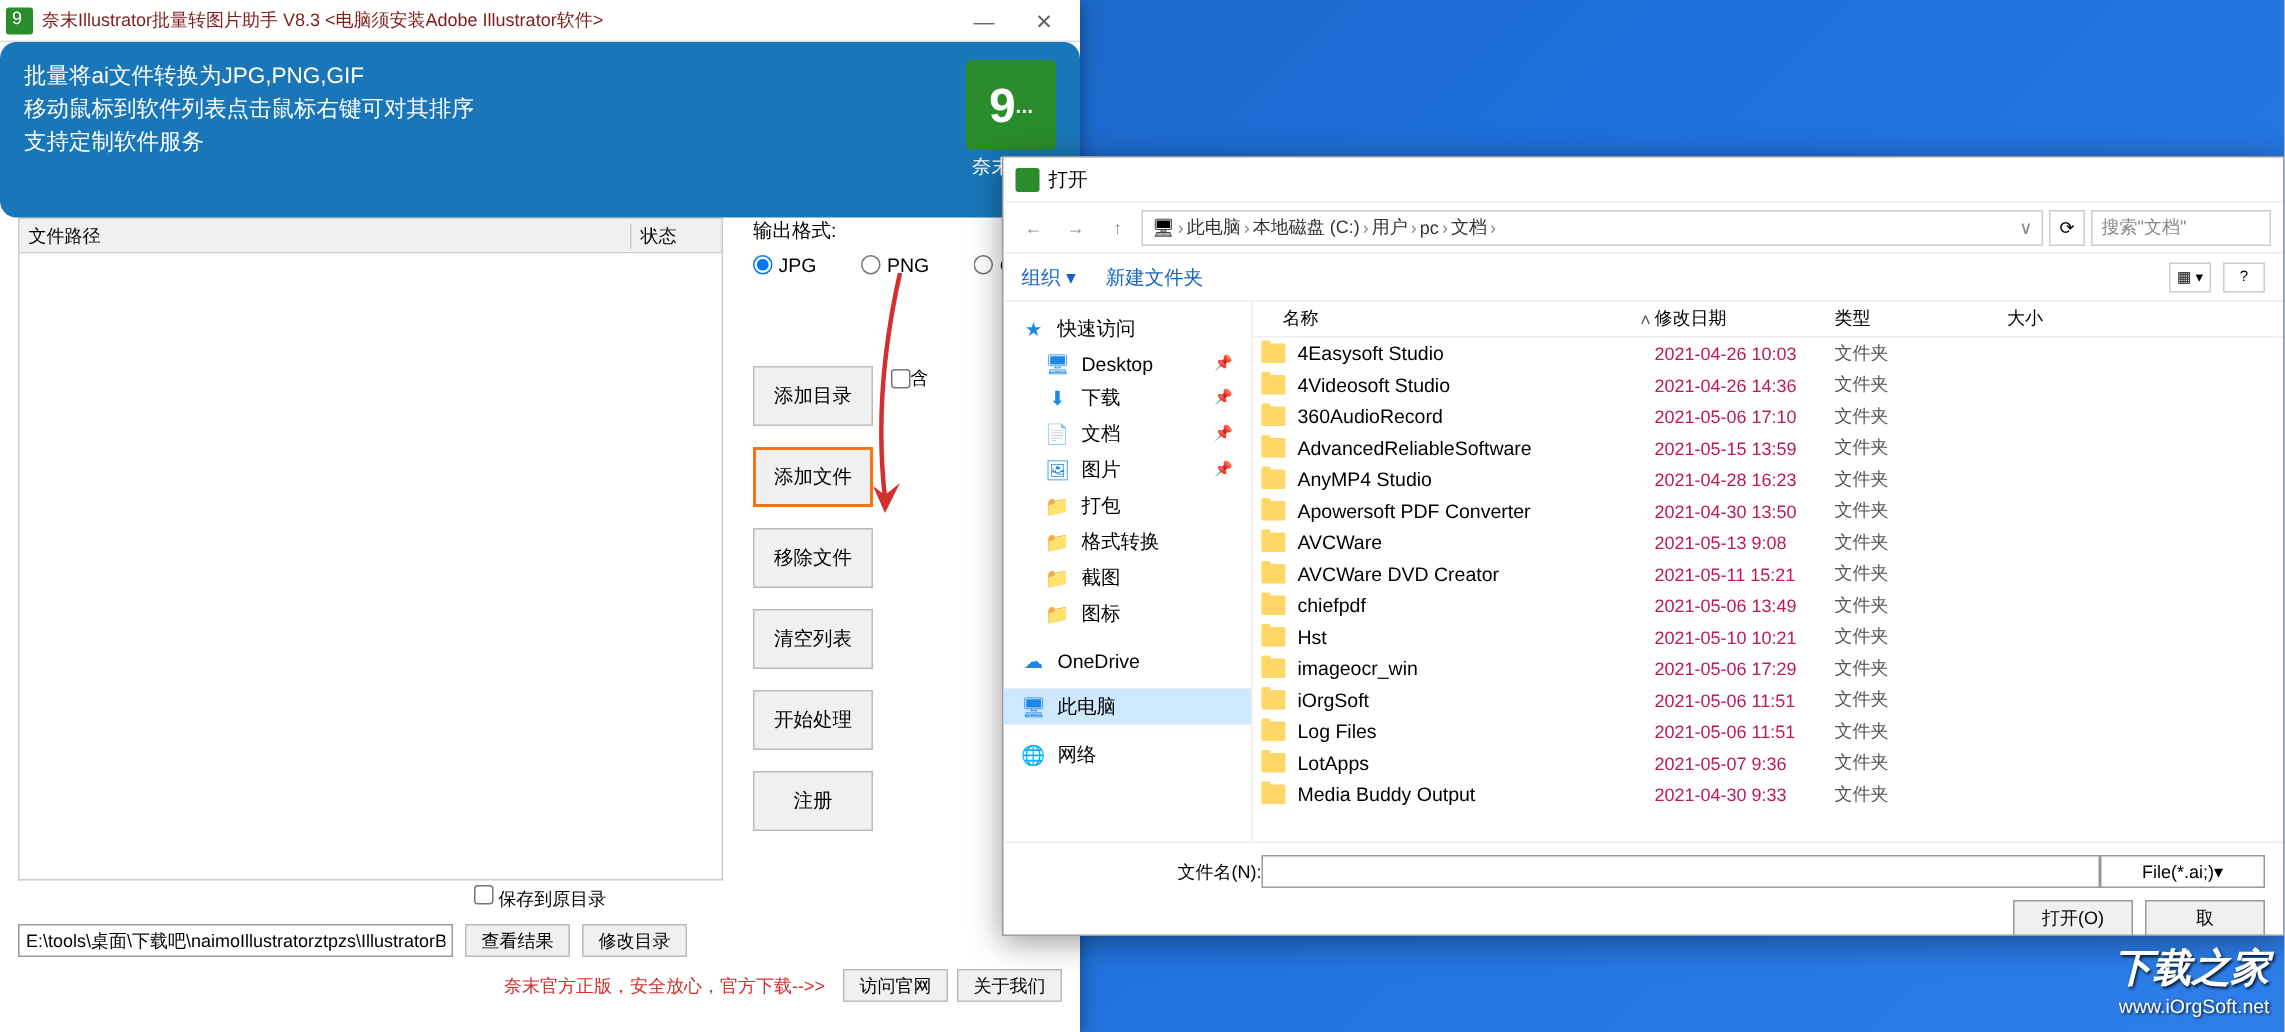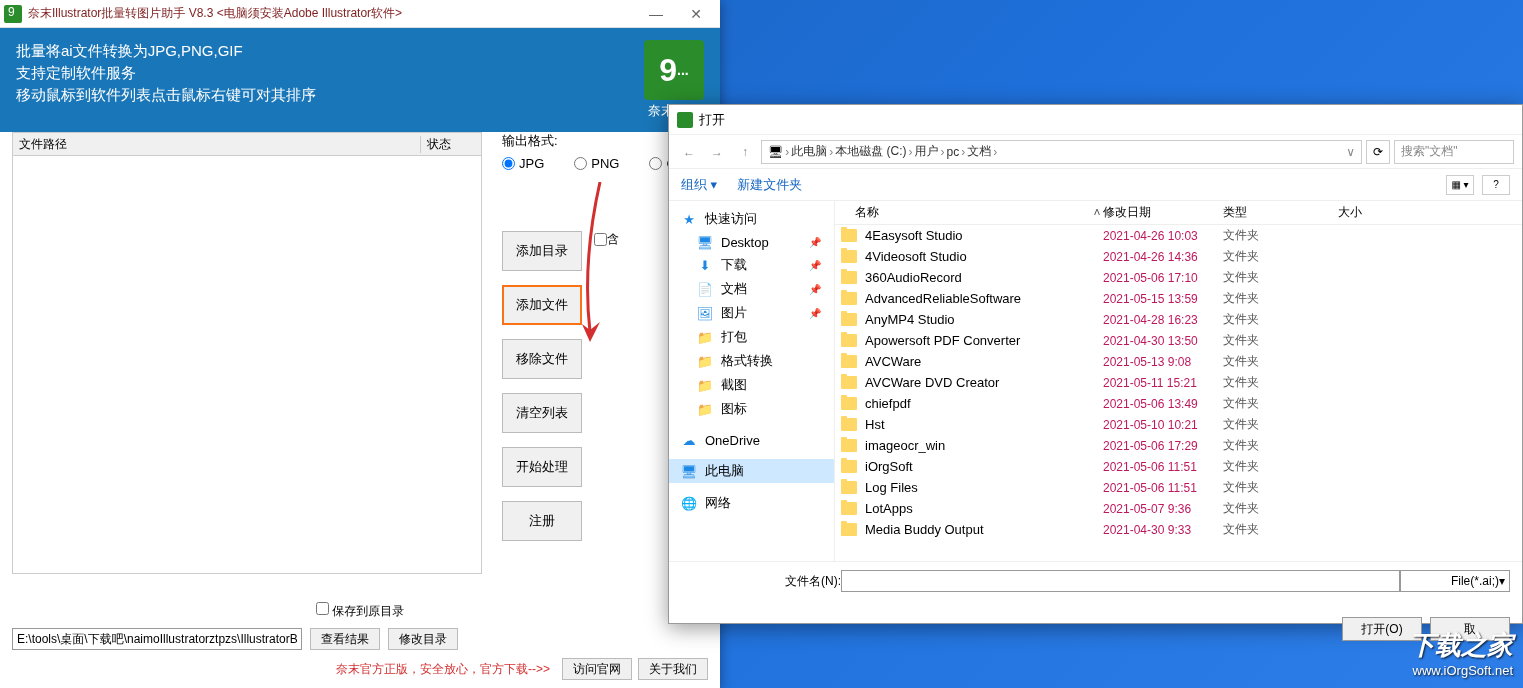--- a/index.html
+++ b/index.html
@@ -4,21 +4,21 @@
 <style>
 * { box-sizing: border-box; margin: 0; padding: 0; font-family: "Microsoft YaHei", Arial, sans-serif; }
 body { width: 1523px; height: 688px; background: linear-gradient(135deg, #1a5fb4 0%, #1e6fd9 50%, #2d7ee8 100%); position: relative; overflow: hidden; }
 .app-window { position: absolute; left: 0; top: 0; width: 720px; height: 688px; background: #fff; box-shadow: 2px 2px 10px rgba(0,0,0,0.3); }
 .titlebar { height: 28px; background: #fff; border-bottom: 1px solid #ddd; display: flex; align-items: center; padding: 0 4px; }
 .titlebar-icon { width: 18px; height: 18px; background: #2a8c2a; border-radius: 2px; margin-right: 6px; position: relative; }
 .titlebar-icon::after { content: "9"; color: #fff; font-size: 12px; position: absolute; left: 4px; top: 0; }
 .titlebar-text { flex: 1; font-size: 12px; color: #7f1d1d; }
 .titlebar-btns { display: flex; }
 .titlebar-btn { width: 40px; height: 26px; display: flex; align-items: center; justify-content: center; font-size: 14px; color: #666; cursor: pointer; }
-.banner { height: 104px; background: #1976b8; color: #fff; display: flex; padding: 12px 16px; position: relative; }
+.banner { height: 117px; background: #1976b8; color: #fff; display: flex; padding: 12px 16px; position: relative; border-radius: 11px; }
 .banner-text { flex: 1; font-size: 15px; line-height: 22px; }
 .banner-logo { position: absolute; right: 16px; top: 12px; text-align: center; }
 .banner-logo-icon { width: 60px; height: 60px; background: #2a8c2a; border-radius: 4px; display: flex; align-items: center; justify-content: center; color: #fff; font-size: 32px; font-weight: bold; margin-bottom: 2px; }
 .banner-logo-text { font-size: 13px; color: #fff; }
 .tip-row { display: flex; align-items: center; padding: 6px 12px; font-size: 13px; }
 .tip-text { color: #d32f2f; flex: 1; }
 .file-count { color: #333; margin-right: 240px; }
 .main-area { display: flex; padding: 0 12px; }
 .left-col { width: 470px; }
 .table-head { display: flex; background: #f0f0f0; border: 1px solid #ccc; height: 24px; align-items: center; font-size: 12px; }
@@ -28,21 +28,21 @@
 .right-col { flex: 1; padding-left: 20px; font-size: 13px; }
 .fmt-label { margin-bottom: 6px; }
 .radio-row { display: flex; gap: 30px; margin-bottom: 60px; }
 .radio-item { display: flex; align-items: center; gap: 4px; }
 .radio-item input { margin: 0; }
 .btn-col { display: flex; align-items: flex-start; gap: 12px; }
 .btn-stack { display: flex; flex-direction: column; gap: 14px; }
 .sq-btn { width: 80px; height: 40px; background: #f0f0f0; border: 1px solid #bbb; font-size: 13px; cursor: pointer; }
 .sq-btn.active { border: 2px solid #f97316; }
 .chk-inline { display: flex; align-items: center; font-size: 12px; }
-.bottom-area { position: absolute; bottom: 0; left: 0; right: 0; padding: 6px 12px 8px; }
+.bottom-area { position: absolute; bottom: 12px; left: 0; right: 0; padding: 6px 12px 8px; }
 .save-row { display: flex; align-items: center; justify-content: center; margin-bottom: 8px; font-size: 12px; }
 .path-row { display: flex; align-items: center; gap: 8px; margin-bottom: 8px; }
 .path-input { width: 290px; height: 22px; font-size: 12px; padding: 0 4px; border: 1px solid #999; }
 .sm-btn { height: 22px; padding: 0 10px; font-size: 12px; background: #f0f0f0; border: 1px solid #bbb; cursor: pointer; }
 .footer-row { display: flex; align-items: center; justify-content: flex-end; gap: 6px; font-size: 12px; }
 .footer-text { color: #d32f2f; margin-right: 6px; }
 .arrow { position: absolute; left: 576px; top: 182px; pointer-events: none; }
 .file-dialog { position: absolute; left: 668px; top: 104px; width: 855px; height: 520px; background: #fff; box-shadow: 0 4px 20px rgba(0,0,0,0.4); border: 1px solid #999; }
 .fd-title { height: 30px; display: flex; align-items: center; padding: 0 8px; font-size: 13px; border-bottom: 1px solid #eee; }
 .fd-title-icon { width: 16px; height: 16px; background: #2a8c2a; border-radius: 2px; margin-right: 6px; }
@@ -71,24 +71,24 @@
 .lh-type { width: 115px; }
 .lh-size { flex: 1; }
 .list-rows { font-size: 13px; }
 .list-row { display: flex; height: 21px; align-items: center; padding-left: 6px; cursor: pointer; }
 .folder-icon { width: 16px; height: 13px; background: #ffd766; border-radius: 1px; margin-right: 8px; position: relative; }
 .folder-icon::before { content: ""; position: absolute; top: -2px; left: 0; width: 6px; height: 3px; background: #ffd766; border-radius: 1px 1px 0 0; }
 .lr-name { width: 238px; }
 .lr-date { width: 120px; color: #be185d; font-size: 12px; }
 .lr-type { width: 115px; color: #555; font-size: 12px; }
 .fd-bottom { padding: 8px 12px; border-top: 1px solid #eee; }
-.fn-row { display: flex; align-items: center; gap: 0; font-size: 12px; margin-bottom: 25px; }
+.fn-row { display: flex; align-items: center; gap: 0; font-size: 12px; margin-bottom: 8px; }
 .fn-label { width: 160px; text-align: right; }
 .fn-input { flex: 1; height: 22px; border: 1px solid #999; }
-.ft-select { width: 110px; height: 22px; border: 1px solid #999; padding: 0 4px; display: flex; align-items: center; justify-content: flex-end; cursor: pointer; }
+.ft-select { width: 110px; height: 22px; border: 1px solid #999; padding: 0 4px; display: flex; align-items: center; justify-content: center; cursor: pointer; }
 .btn-row { display: flex; justify-content: flex-end; gap: 8px; }
 .dlg-btn { width: 80px; height: 24px; border: 1px solid #999; background: #f0f0f0; font-size: 12px; cursor: pointer; }
 .watermark { position: absolute; right: 10px; bottom: 10px; color: #fff; text-align: right; text-shadow: 1px 1px 2px rgba(0,0,0,0.8); }
 .wm-big { font-size: 26px; font-weight: bold; font-style: italic; }
 .wm-small { font-size: 13px; }
 </style>
 </head>
 <body>
 
 <div class="app-window">
@@ -96,22 +96,22 @@
     <div class="titlebar-icon"></div>
     <div class="titlebar-text">奈末Illustrator批量转图片助手 V8.3 &lt;电脑须安装Adobe Illustrator软件&gt;</div>
     <div class="titlebar-btns">
       <div class="titlebar-btn">—</div>
       <div class="titlebar-btn">✕</div>
     </div>
   </div>
   <div class="banner">
     <div class="banner-text">
       <div>批量将ai文件转换为JPG,PNG,GIF</div>
+      <div>移动鼠标到软件列表点击鼠标右键可对其排序</div>
       <div>支持定制软件服务</div>
-      <div>移动鼠标到软件列表点击鼠标右键可对其排序</div>
     </div>
     <div class="banner-logo">
       <div class="banner-logo-icon">9<span style="font-size:14px">...</span></div>
       <div class="banner-logo-text">奈末科技</div>
     </div>
   </div>
   <div class="main-area">
     <div class="left-col">
       <div class="table-head">
         <div class="th-path">文件路径</div>

